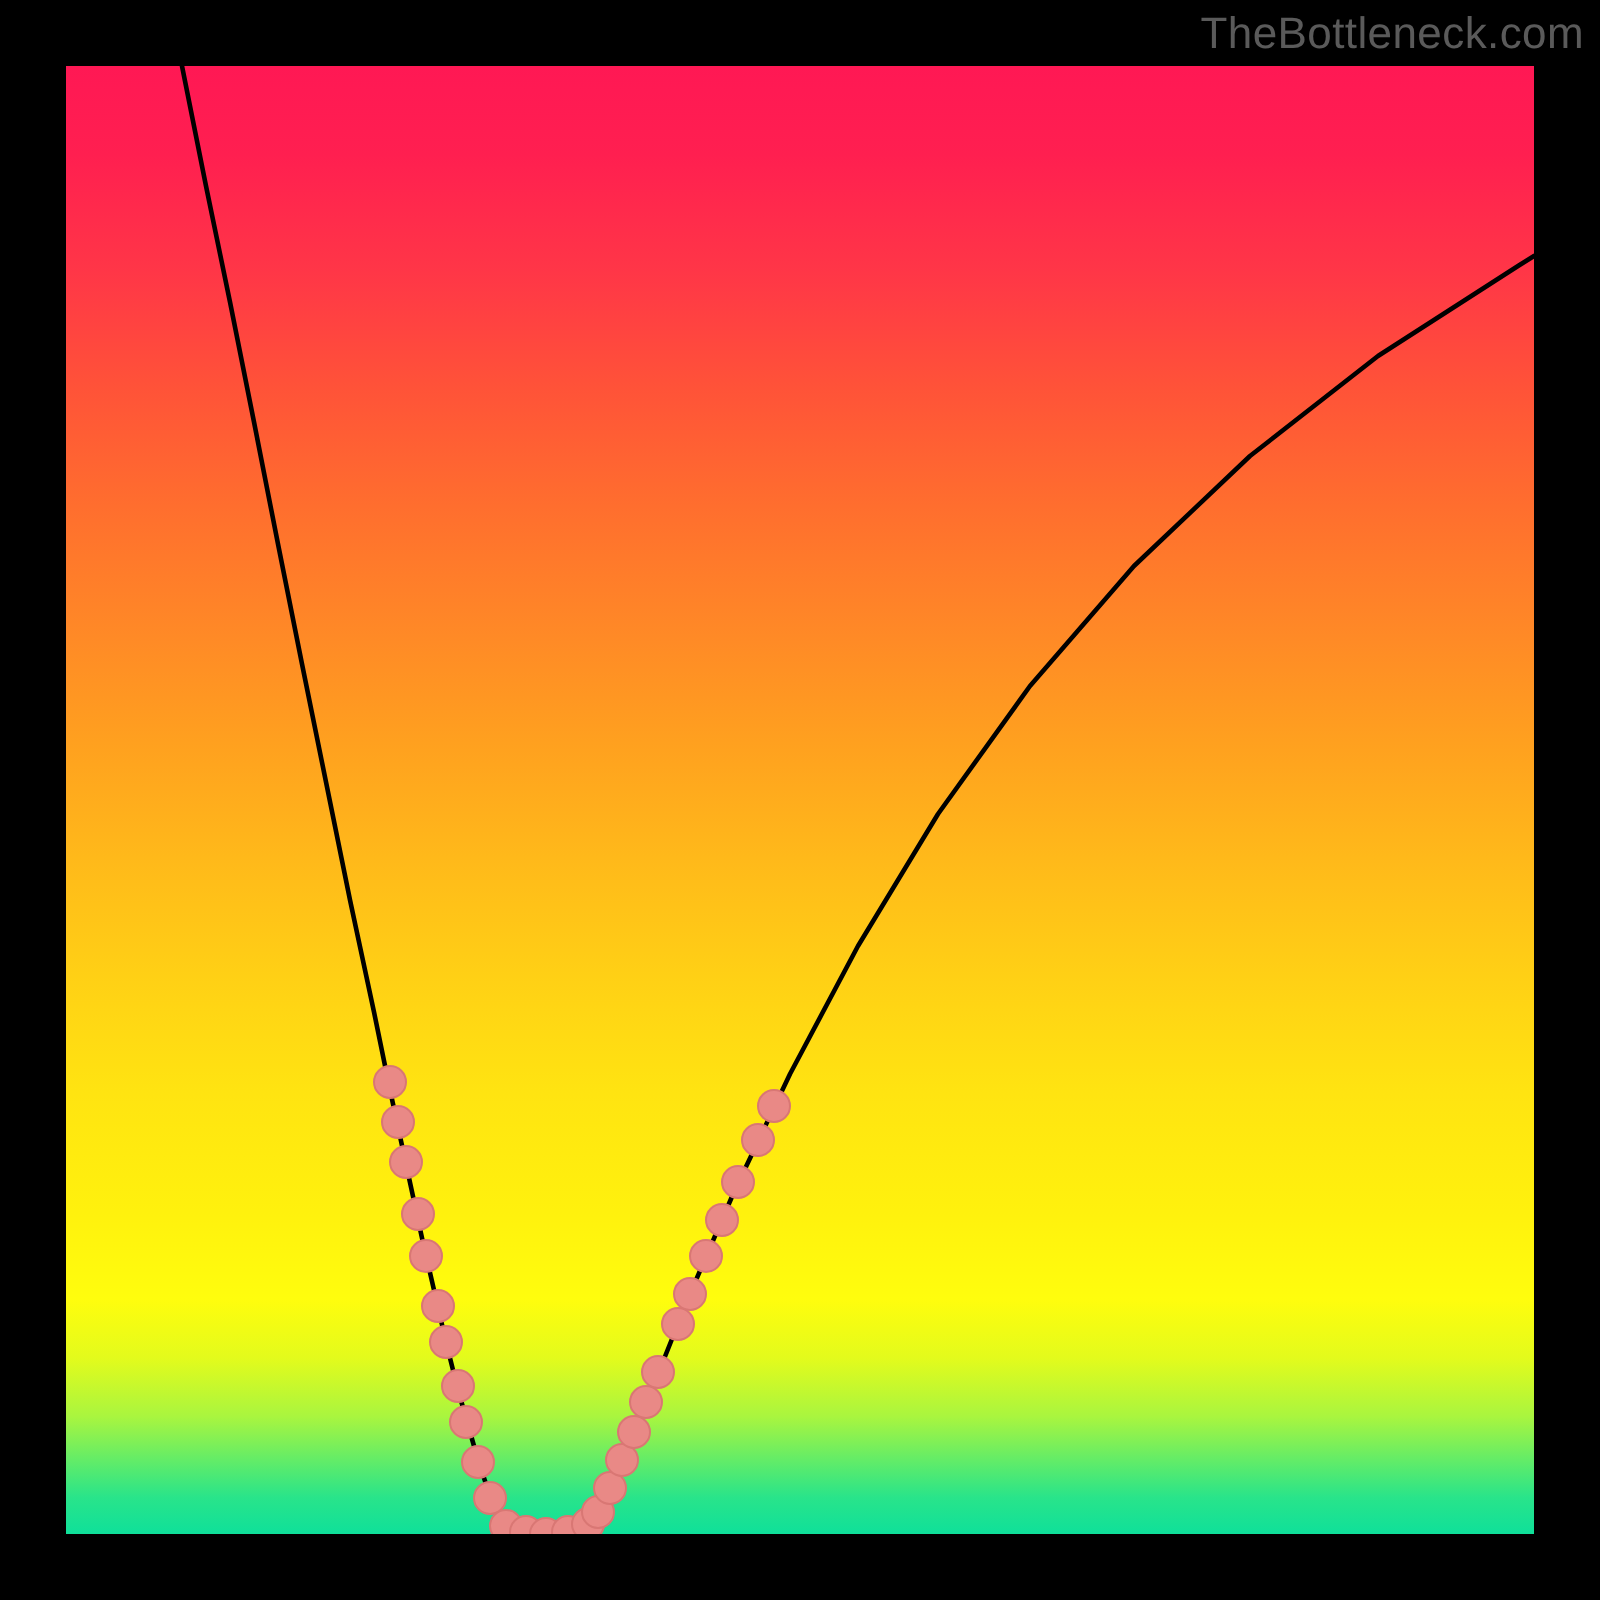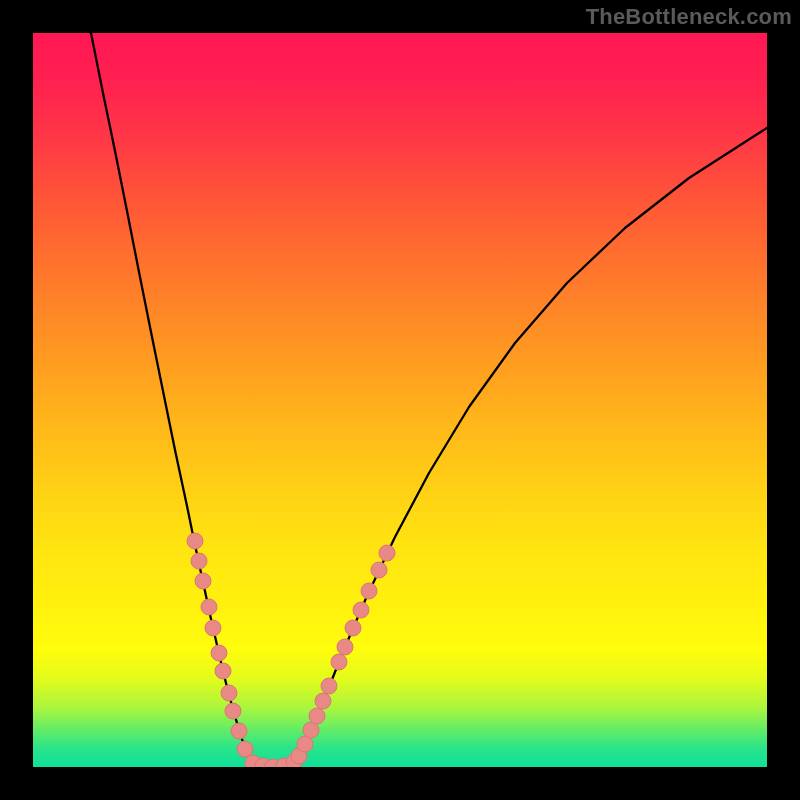--- a/index.html
+++ b/index.html
@@ -51,21 +51,21 @@
       #62ec68 95%,
       #29e48a 97.5%,
       #0fe09a 100%
     );
   }
   .watermark {
     position: absolute;
     top: 4px;
     right: 8px;
     font-size: 22px;
-    font-weight: 700;
+    font-weight: 400;
     color: #5a5a5a;
     letter-spacing: 0.2px;
   }
   svg.curve {
     position: absolute;
     left: 0;
     top: 0;
     width: 734px;
     height: 734px;
   }

